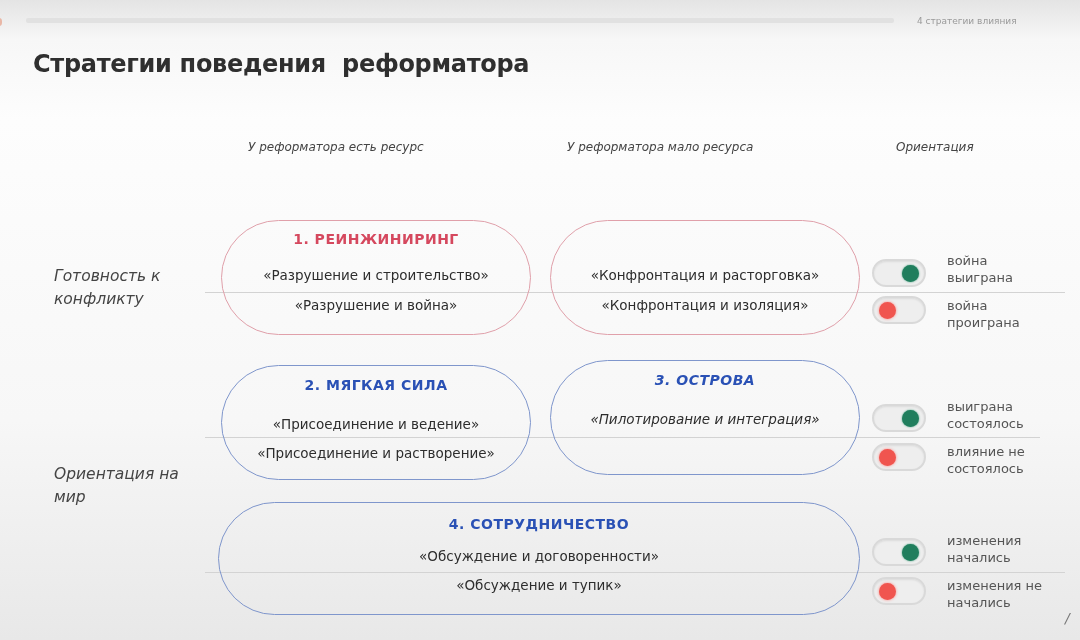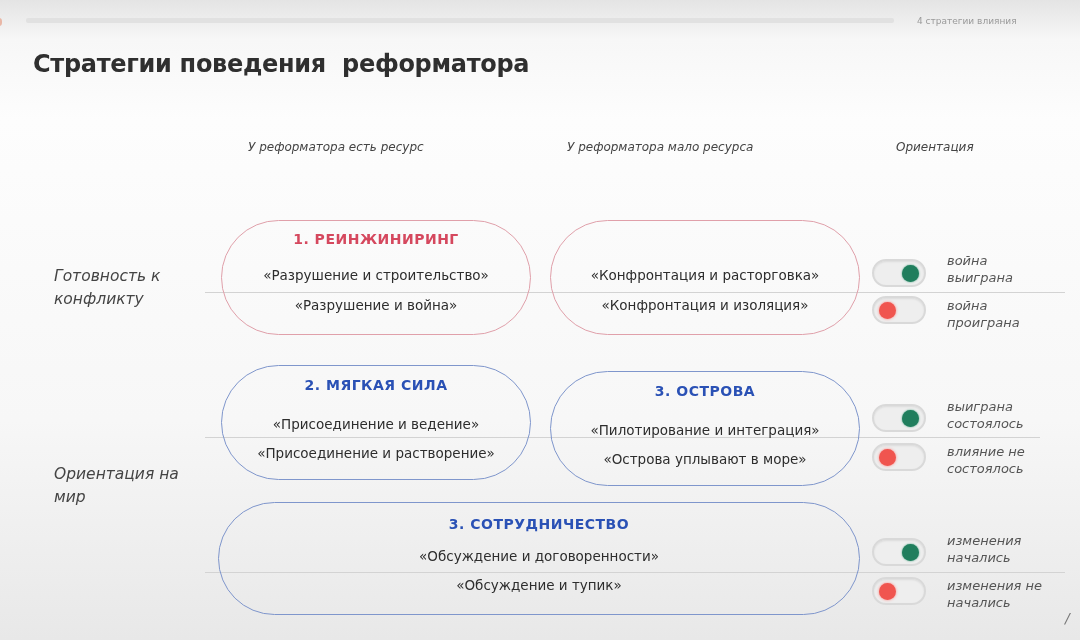--- a/index.html
+++ b/index.html
@@ -59,21 +59,21 @@
     position: absolute; left: 872px; width: 54px; height: 28px; border-radius: 14px;
     background: #eeeeee; border: 2px solid #d9d9d9;
     box-shadow: inset 0 1px 2px rgba(0,0,0,0.08);
   }
   .toggle .knob {
     position: absolute; top: 4px; width: 17px; height: 17px; border-radius: 50%;
   }
   .toggle.on .knob { right: 5px; background: #207e5d; box-shadow: 0 0 2px #3a9a78; }
   .toggle.off .knob { left: 5px; background: #f0554f; box-shadow: 0 0 3px #ff8580; }
   .result-text {
-    position: absolute; left: 947px; font-size: 13px; font-style: italic; color: #555;
+    position: absolute; left: 947px; font-size: 13px; color: #555;
     line-height: 17px; width: 120px; font-family: "DejaVu Sans", sans-serif;
   }
   .slash-mark {
     position: absolute; left: 1065px; top: 610px; font-size: 14px; color: #777;
     font-style: italic;
   }
 </style>
 </head>
 <body>
 
@@ -109,28 +109,27 @@
   <div class="pill-line" style="top:46px;">«Конфронтация и расторговка»</div>
   <div class="pill-line" style="top:76px;">«Конфронтация и изоляция»</div>
 </div>
 
 <div class="pill blue" style="left:221px; top:365px; width:310px; height:115px;">
   <div class="pill-title" style="top:11px;">2. МЯГКАЯ СИЛА</div>
   <div class="pill-line" style="top:50px;">«Присоединение и ведение»</div>
   <div class="pill-line" style="top:79px;">«Присоединение и растворение»</div>
 </div>
 
-<div class="pill blue" style="left:550px; top:371px; width:310px; height:115px;">
+<div class="pill blue" style="left:550px; top:360px; width:310px; height:115px;font-style:italic;">
   <div class="pill-title" style="top:11px;">3. ОСТРОВА</div>
   <div class="pill-line" style="top:50px;">«Пилотирование и интеграция»</div>
-  <div class="pill-line" style="top:79px;">«Острова уплывают в море»</div>
 </div>
 
 <div class="pill blue" style="left:218px; top:502px; width:642px; height:113px;">
-  <div class="pill-title" style="top:13px;">3. СОТРУДНИЧЕСТВО</div>
+  <div class="pill-title" style="top:13px;">4. СОТРУДНИЧЕСТВО</div>
   <div class="pill-line" style="top:45px;">«Обсуждение  и договоренности»</div>
   <div class="pill-line" style="top:74px;">«Обсуждение  и тупик»</div>
 </div>
 
 <div class="toggle on" style="top:259px;">
   <div class="knob"></div>
 </div>
 <div class="result-text" style="top:252px;">
   <div>война</div>
   <div>выиграна</div>

